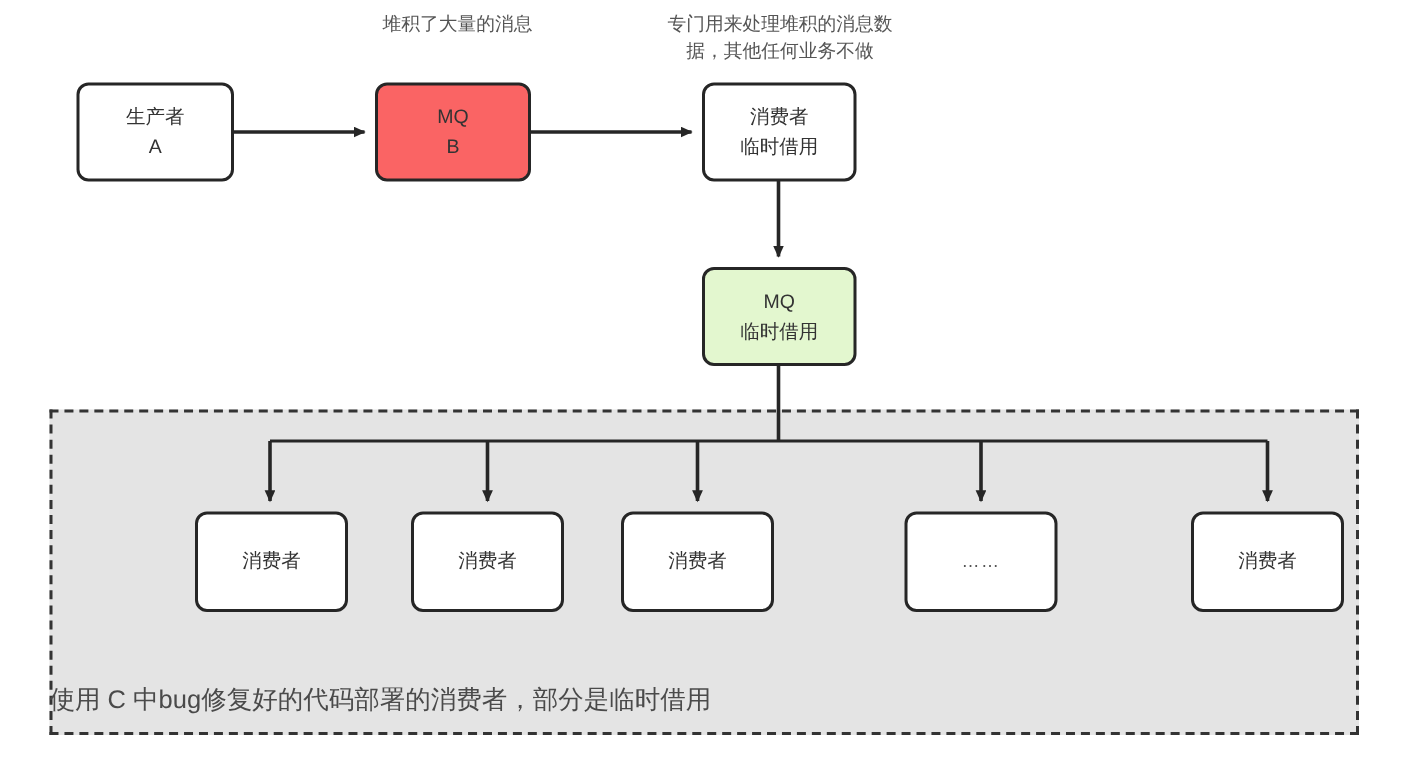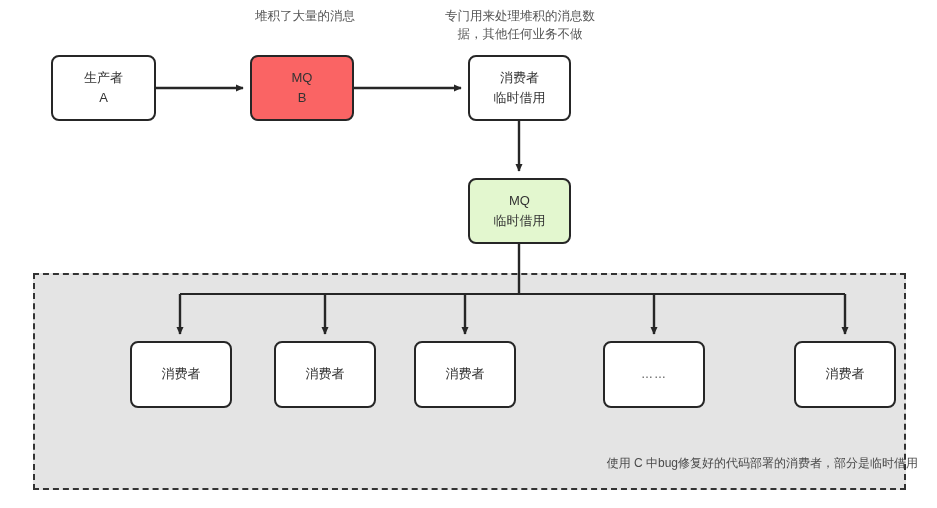--- a/index.html
+++ b/index.html
@@ -48,25 +48,24 @@
   .group-box {
     position: absolute;
     box-sizing: border-box;
     background: #e4e4e4;
     border: 2px dashed #333333;
     z-index: 1;
   }
   .group-caption {
     position: absolute;
     width: 100%;
-    text-align: right;
+    text-align: left;
     color: #4a4a4a;
-    font-size: 12px;
+    font-size: 17px;
     z-index: 2;
-    margin-left: 12px;
   }
   svg.edges {
     position: absolute;
     left: 0; top: 0;
     width: 937px;
     height: 508px;
     z-index: 2;
     overflow: visible;
   }
   .dots-label { letter-spacing: 1px; font-size: 12px; color: #555; }

